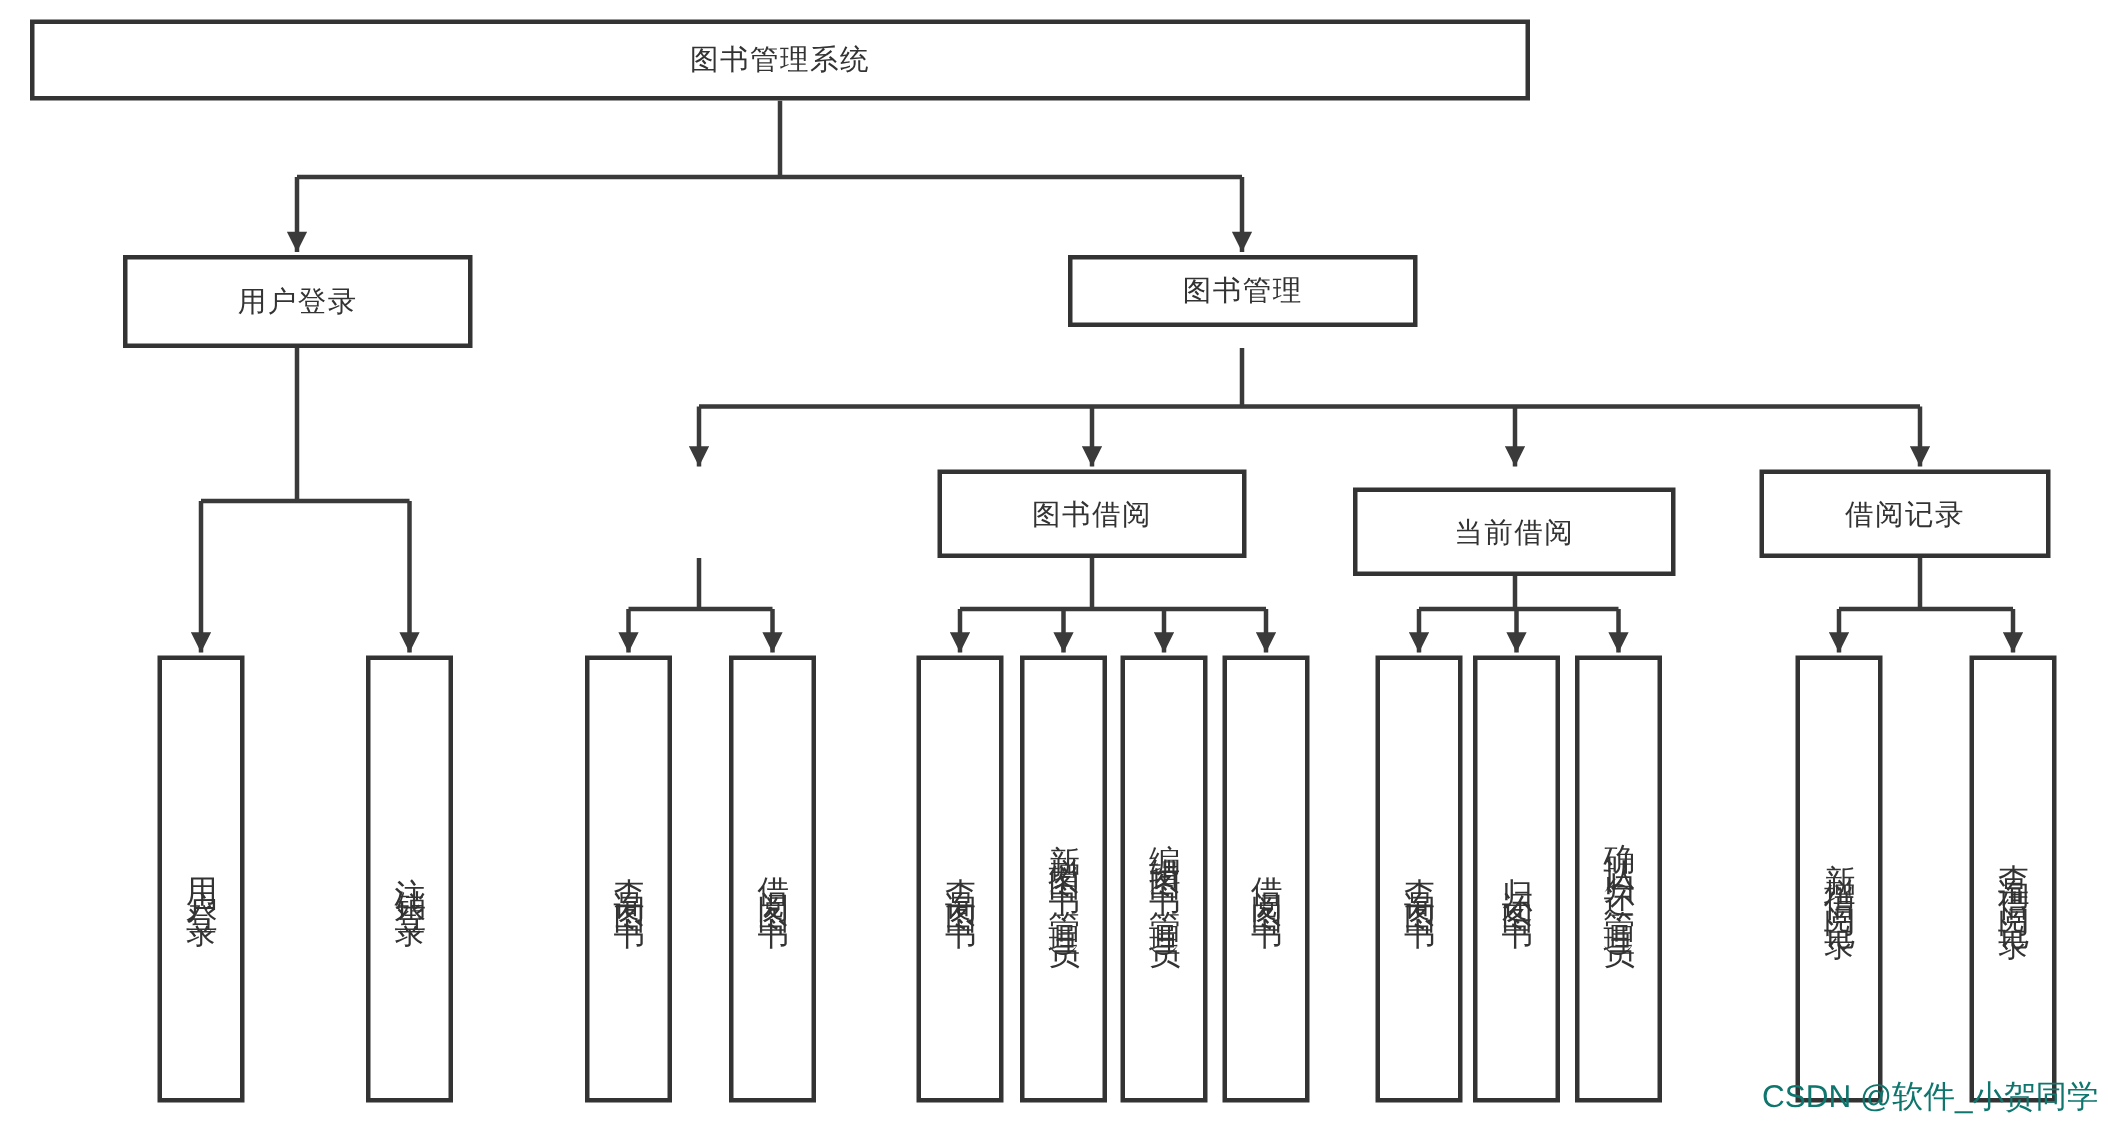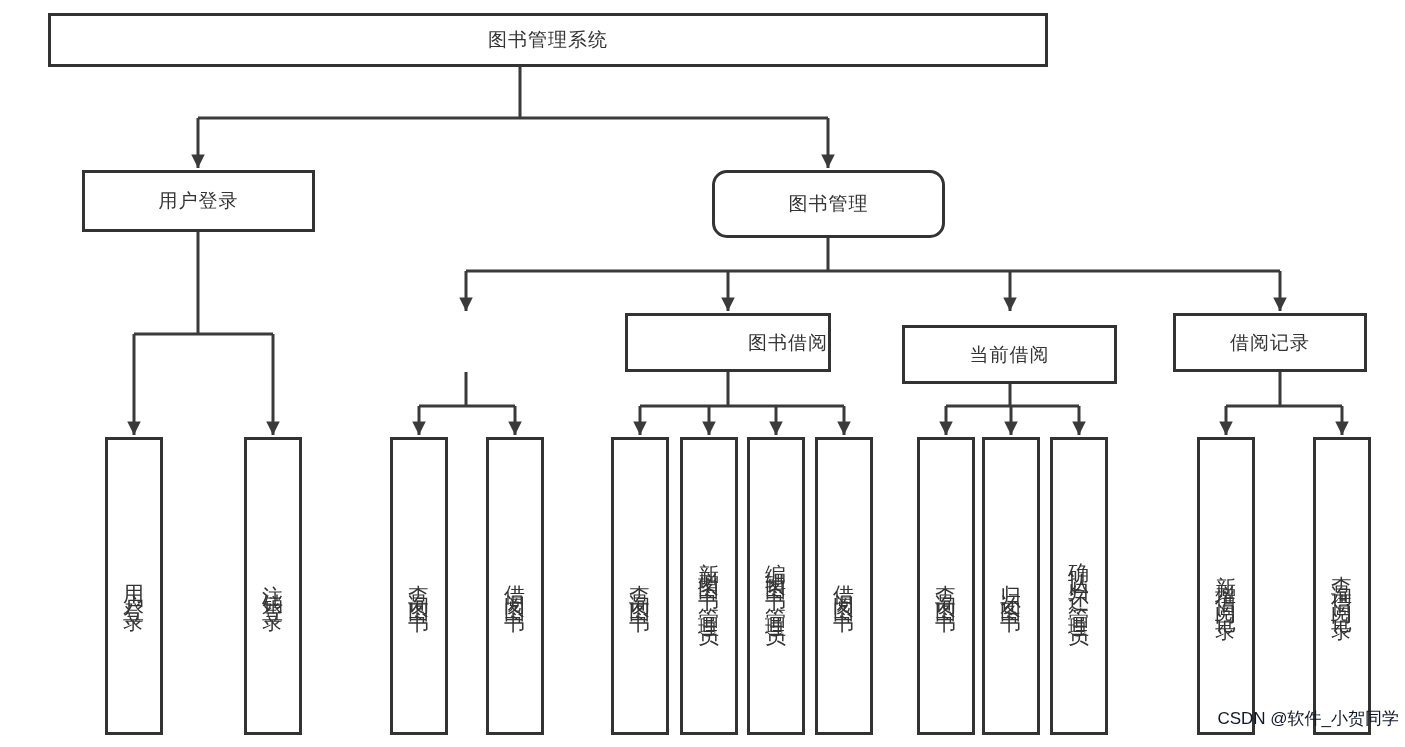--- a/index.html
+++ b/index.html
@@ -24,26 +24,26 @@
     box-sizing: border-box;
     border: 3px solid #333333;
     background: #ffffff;
     display: flex;
     align-items: center;
     justify-content: center;
     font-size: 19px;
     letter-spacing: 1px;
     z-index: 2;
   }
-  .root-box   { left: 20px;  top: 13px;  width: 1000px; height: 54px; margin-left: 28px; }
+  .root-box   { left: 20px;  top: 13px;  width: 1000px; height: 54px; }
   .l2a        { left: 82px;  top: 170px; width: 233px;  height: 62px; }
-  .l2b        { left: 712px; top: 170px; width: 233px;  height: 68px; border-radius: 15px; }
+  .l2b        { left: 712px; top: 170px; width: 233px;  height: 48px; }
   .l3         { top: 313px; height: 59px; }
   .l3a        { left: 363px;  width: 206px; }
-  .l3b        { left: 625px;  width: 206px; justify-content: flex-end; }
+  .l3b        { left: 625px;  width: 206px; }
   .l3c        { left: 902px;  width: 215px; margin-top: 12px; }
   .l3d        { left: 1173px; width: 194px; }
   .vbox {
     position: absolute;
     top: 437px;
     width: 58px;
     height: 298px;
     box-sizing: border-box;
     border: 3px solid #333333;
     background: #ffffff;
@@ -56,23 +56,23 @@
     writing-mode: vertical-rl;
     text-orientation: mixed;
     font-size: 21px;
     letter-spacing: 9px;
     line-height: 1;
     white-space: nowrap;
   }
   .watermark {
     position: absolute;
     right: 6px;
-    bottom: 17px;
-    font-size: 17px;
-    color: #0f172a;
+    bottom: 2px;
+    font-size: 21px;
+    color: #0f766e;
     z-index: 3;
     white-space: nowrap;
   }
 </style>
 </head>
 <body>
 
 <div class="canvas">
 
   <svg class="connector-layer" viewBox="0 0 1405 747" xmlns="http://www.w3.org/2000/svg">

